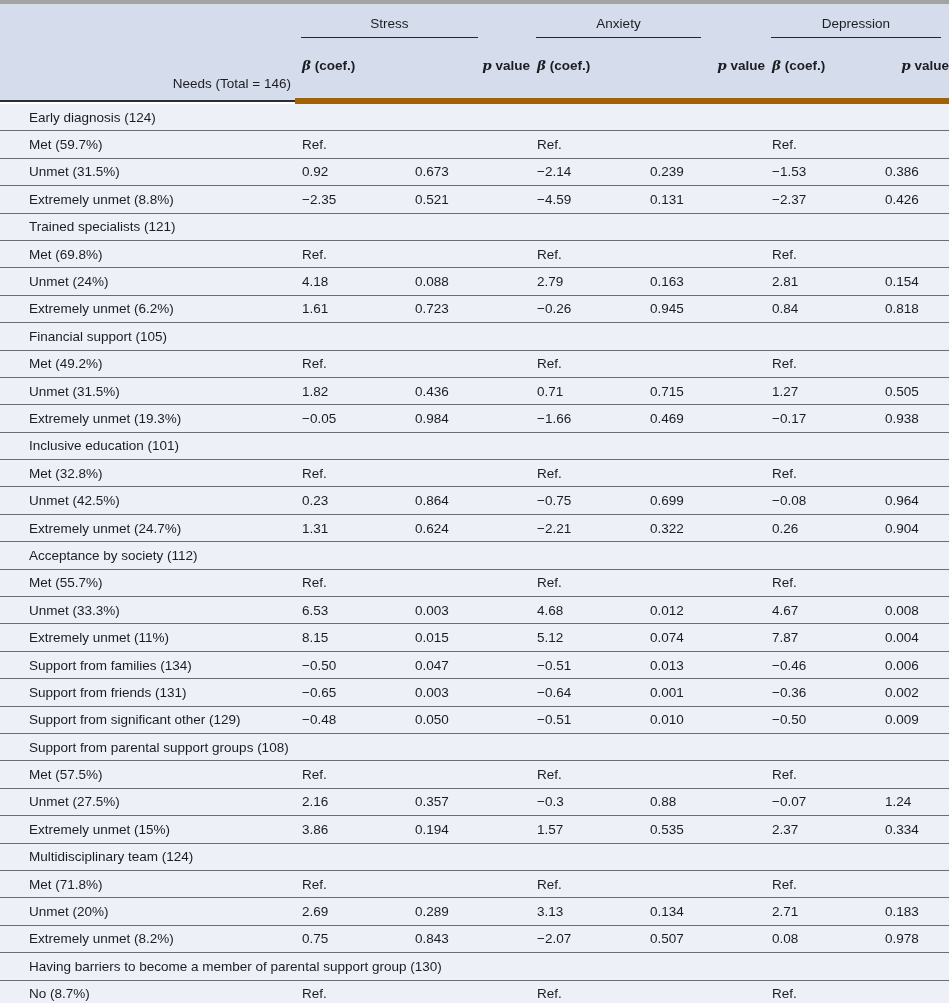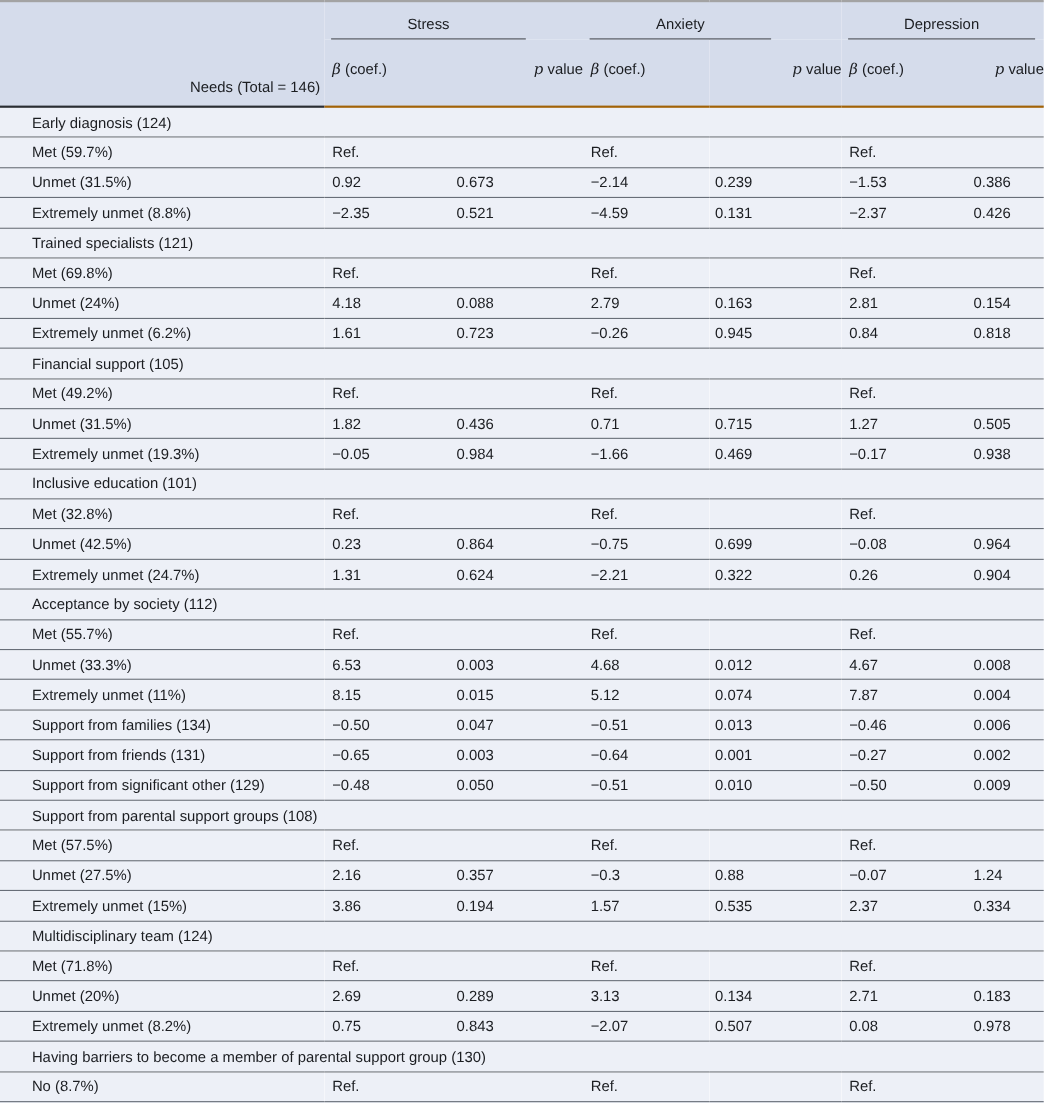--- a/index.html
+++ b/index.html
@@ -15,22 +15,22 @@
   
   col.c-needs{width:295px}
   col.c-b1{width:115px} col.c-p1{width:120px}
   col.c-b2{width:115px} col.c-p2{width:120px}
   col.c-b3{width:115px} col.c-p3{width:69px}
 
   thead th{
     background:#d5dceb;font-weight:normal;text-align:left;
     white-space:nowrap;padding:0;
   }
-  thead tr.grp-row th{border-top:2px solid #a3a3a3;height:34px;vertical-align:bottom;}
-  thead tr.sub-row th{height:35px;vertical-align:bottom;padding-bottom:25px;border-bottom:2px solid #a16207;}
+  thead tr.grp-row th{border-top:4px solid #a3a3a3;height:34px;vertical-align:bottom;}
+  thead tr.sub-row th{height:35px;vertical-align:bottom;padding-bottom:25px;border-bottom:6px solid #a16207;font-weight:bold;}
   th.needs-th{vertical-align:bottom;padding:0 4px 9px 13px;border-bottom:2px solid #2a2d33;text-align:right;}
   .sp-inner{
     border-bottom:1px solid #24272c;text-align:center;
     padding-bottom:5px;margin-left:6px;line-height:1.1;
   }
   .sp-w0{width:177px}.sp-w1{width:165px}.sp-w2{width:170px}
   th.beta-th{padding-left:7px;}
   th.pval-th{padding-left:14px;text-align:right;}
   .math{font-style:italic;font-family:"DejaVu Serif","Liberation Serif",serif;}
 
@@ -240,21 +240,21 @@
           <td class="p-cell">0.013</td>
           <td class="beta-cell">−0.46</td>
           <td class="p-cell">0.006</td>
         </tr>
         <tr>
           <td class="label-cell">Support from friends (131)</td>
           <td class="beta-cell">−0.65</td>
           <td class="p-cell">0.003</td>
           <td class="beta-cell">−0.64</td>
           <td class="p-cell">0.001</td>
-          <td class="beta-cell">−0.27</td>
+          <td class="beta-cell">−0.36</td>
           <td class="p-cell">0.002</td>
         </tr>
         <tr>
           <td class="label-cell">Support from significant other (129)</td>
           <td class="beta-cell">−0.48</td>
           <td class="p-cell">0.050</td>
           <td class="beta-cell">−0.51</td>
           <td class="p-cell">0.010</td>
           <td class="beta-cell">−0.50</td>
           <td class="p-cell">0.009</td>

